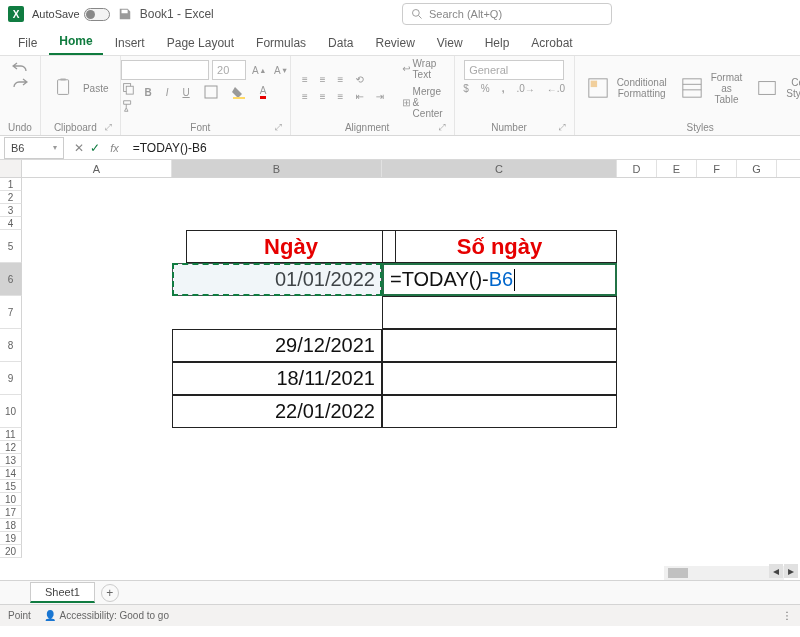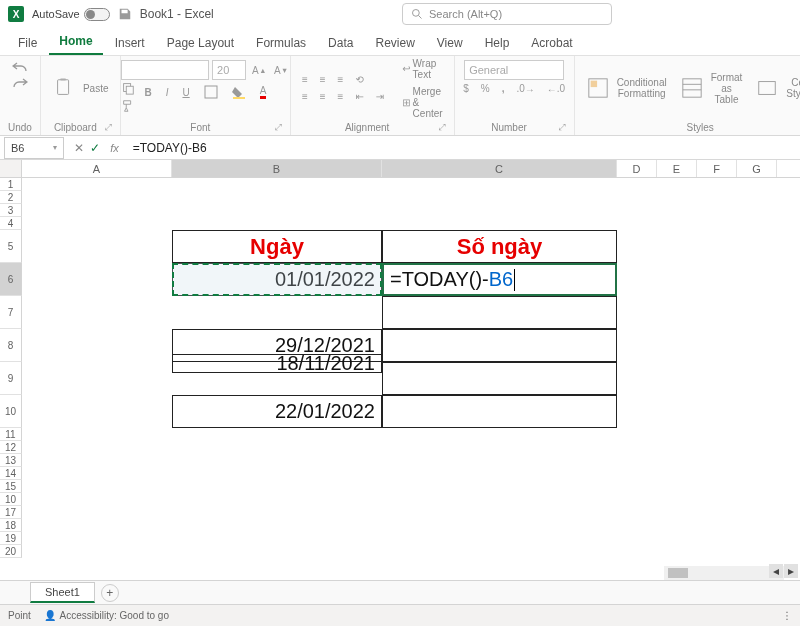--- a/index.html
+++ b/index.html
@@ -331,28 +331,28 @@
         <div class="rh" style="height: 13px;">13</div>
         <div class="rh" style="height: 13px;">14</div>
         <div class="rh" style="height: 13px;">15</div>
         <div class="rh" style="height: 13px;">10</div>
         <div class="rh" style="height: 13px;">17</div>
         <div class="rh" style="height: 13px;">18</div>
         <div class="rh" style="height: 13px;">19</div>
         <div class="rh" style="height: 13px;">20</div>
       </div>
     <div class="cells" id="cellpane">
-        <div class="cell thick hdr-cell" style="left: 150px; top: 52px; width: 210px; height: 33px;">Ngày</div>
+        <div class="cell thick hdr-cell" style="left: 164px; top: 52px; width: 210px; height: 33px;">Ngày</div>
         <div class="cell thick hdr-cell" style="left: 360px; top: 52px; width: 235px; height: 33px;">Số ngày</div>
         <div class="cell thick data-cell" style="left: 150px; top: 85px; width: 210px; height: 33px;">01/01/2022</div>
         <div class="cell thick data-cell" style="left: 360px; top: 85px; width: 235px; height: 33px;"></div>
         <div class="cell thick data-cell" style="left: 360px; top: 118px; width: 235px; height: 33px;"></div>
         <div class="cell thick data-cell" style="left: 150px; top: 151px; width: 210px; height: 33px;">29/12/2021</div>
         <div class="cell thick data-cell" style="left: 360px; top: 151px; width: 235px; height: 33px;"></div>
-        <div class="cell thick data-cell" style="left: 150px; top: 176px; width: 210px; height: 19px;">18/11/2021</div>
+        <div class="cell thick data-cell" style="left: 150px; top: 184px; width: 210px; height: 33px;">18/11/2021</div>
         <div class="cell thick data-cell" style="left: 360px; top: 184px; width: 235px; height: 33px;"></div>
         <div class="cell thick data-cell" style="left: 150px; top: 217px; width: 210px; height: 33px;">22/01/2022</div>
         <div class="cell thick data-cell" style="left: 360px; top: 217px; width: 235px; height: 33px;"></div>
         <div class="formula-cell" style="position: absolute; left: 362px; top: 87px; width: 231px; height: 29px;">
           <span>=TODAY()-</span>
           <span class="ref">B6</span>
           <span class="cursor"></span>
         </div>
         <div class="sel-marq" style="left: 150px; top: 85px; width: 210px; height: 33px;"></div>
         <div class="edit-box" style="left: 360px; top: 85px; width: 235px; height: 33px;"></div>

